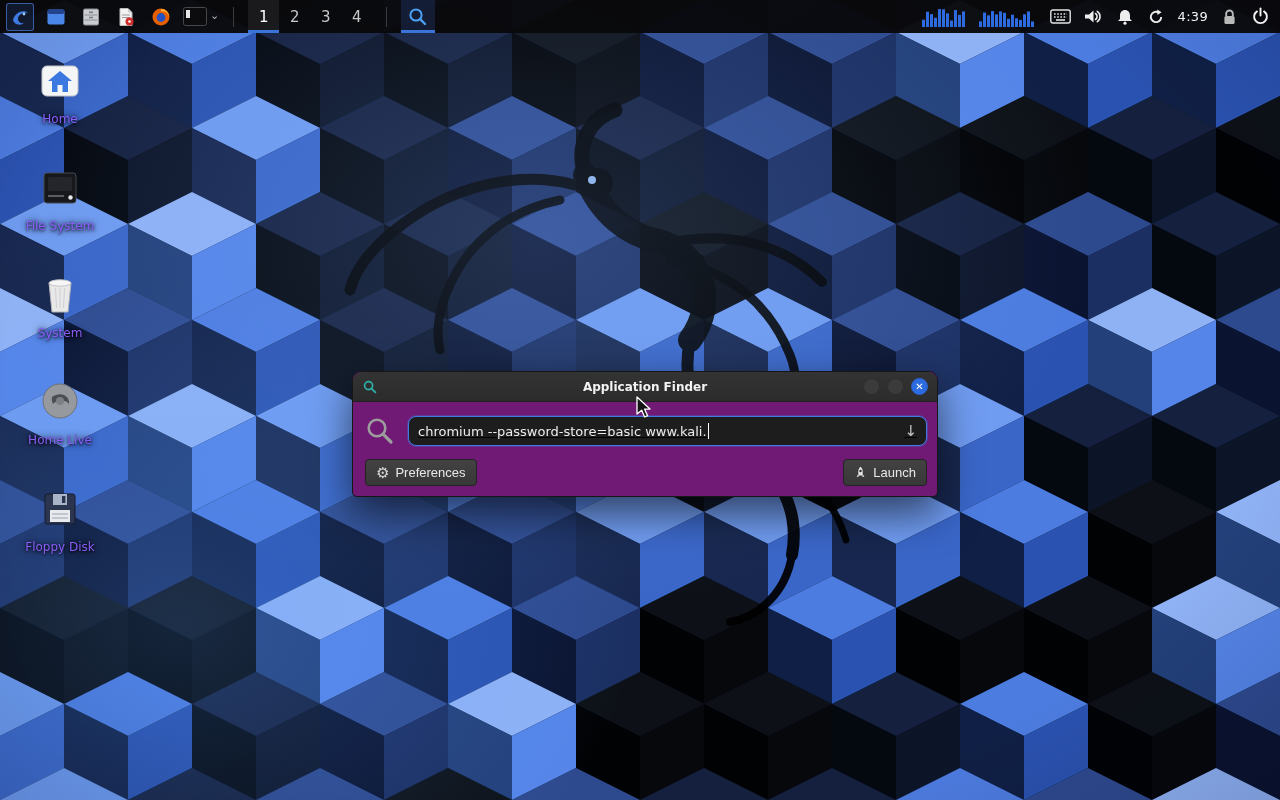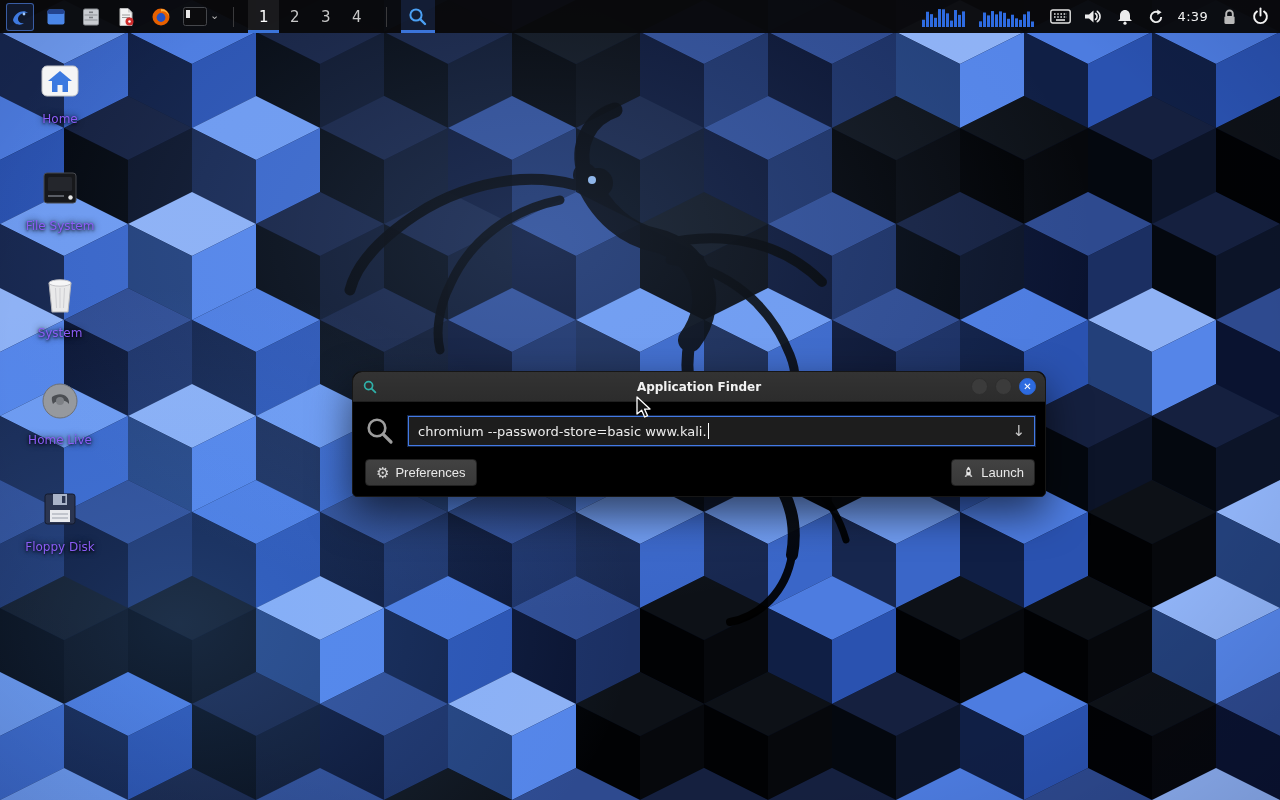--- a/index.html
+++ b/index.html
@@ -30,37 +30,37 @@
   .clock{font-size:13px;color:#f2f2f2;letter-spacing:.3px;}
   .tray-ic{display:flex;align-items:center;justify-content:center;}
   
   .desktop-icons{position:absolute;left:14px;top:54px;z-index:10;width:92px;
     display:flex;flex-direction:column;}
   .desk-item{height:107px;display:flex;flex-direction:column;align-items:center;justify-content:flex-start;padding-top:4px;box-sizing:border-box;}
   .desk-ic{height:42px;display:flex;align-items:flex-end;}
   .desk-label{margin-top:12px;font-size:12px;color:#8b5cf6;
     text-shadow:0 1px 3px rgba(0,0,0,.95),0 0 7px rgba(0,0,0,.85);white-space:nowrap;}
   
-  .finder{position:absolute;left:352px;top:371px;width:694px;z-index:40;
-    background:#000000;border:1px solid #161616;border-radius:9px 9px 5px 5px;
+  .finder{position:absolute;left:352px;top:371px;width:586px;z-index:40;
+    background:#701a75;border:1px solid #161616;border-radius:9px 9px 5px 5px;
     box-shadow:0 16px 40px rgba(0,0,0,.6);box-sizing:border-box;}
   .titlebar{height:29px;background:linear-gradient(#333333,#2c2c2c);
     border-radius:9px 9px 0 0;border-bottom:1px solid #1f1f1f;
     display:flex;align-items:center;position:relative;}
   .title{position:absolute;left:0;right:0;text-align:center;font-size:12px;font-weight:bold;color:#f2f2f2;}
   .tb-icon{margin-left:10px;z-index:1;display:flex;}
   .tb-buttons{margin-left:auto;display:flex;gap:7px;padding-right:9px;z-index:1;}
   .circle-btn{width:17px;height:17px;border-radius:50%;background:#3b3b3b;border:1px solid #2e2e2e;
     display:flex;align-items:center;justify-content:center;box-sizing:border-box;}
   .circle-btn.close{background:#2d6be0;border-color:#2a62cf;color:#fff;font-size:10px;font-weight:bold;line-height:1;}
   .finder-body{padding:8px 10px 10px 12px;}
   .search-row{display:flex;align-items:center;gap:13px;margin:6px 0 13px;}
-  .cmd-field{flex:1;height:30px;background:#1d1d1d;border:1px solid #4379e4;border-radius:0;
+  .cmd-field{flex:1;height:30px;background:#1d1d1d;border:1px solid #4379e4;border-radius:8px;
     display:flex;align-items:center;padding:0 9px;box-sizing:border-box;
-    box-shadow:0 0 0 1px rgba(67,121,228,.30);}
+    box-shadow:0 0 0 1px rgba(67,121,228,.30);text-decoration:underline;}
   .cmd-text{color:#ececec;font-size:13px;white-space:pre;}
   .caret{width:1px;height:16px;background:#fff;margin-left:1px;}
   .drop-arrow{margin-left:auto;color:#c6c6c6;font-size:15px;}
   .btn-row{display:flex;justify-content:space-between;align-items:center;}
   .btn{height:27px;display:inline-flex;align-items:center;gap:6px;padding:0 10px;
     background:linear-gradient(#424242,#383838);border:1px solid #222;border-radius:4px;
     color:#e8e8e8;font-size:13px;}
   .gear-glyph{font-size:15px;color:#d6d6d6;line-height:1;}
   
   #cursor{position:absolute;left:636px;top:396px;z-index:99;}

